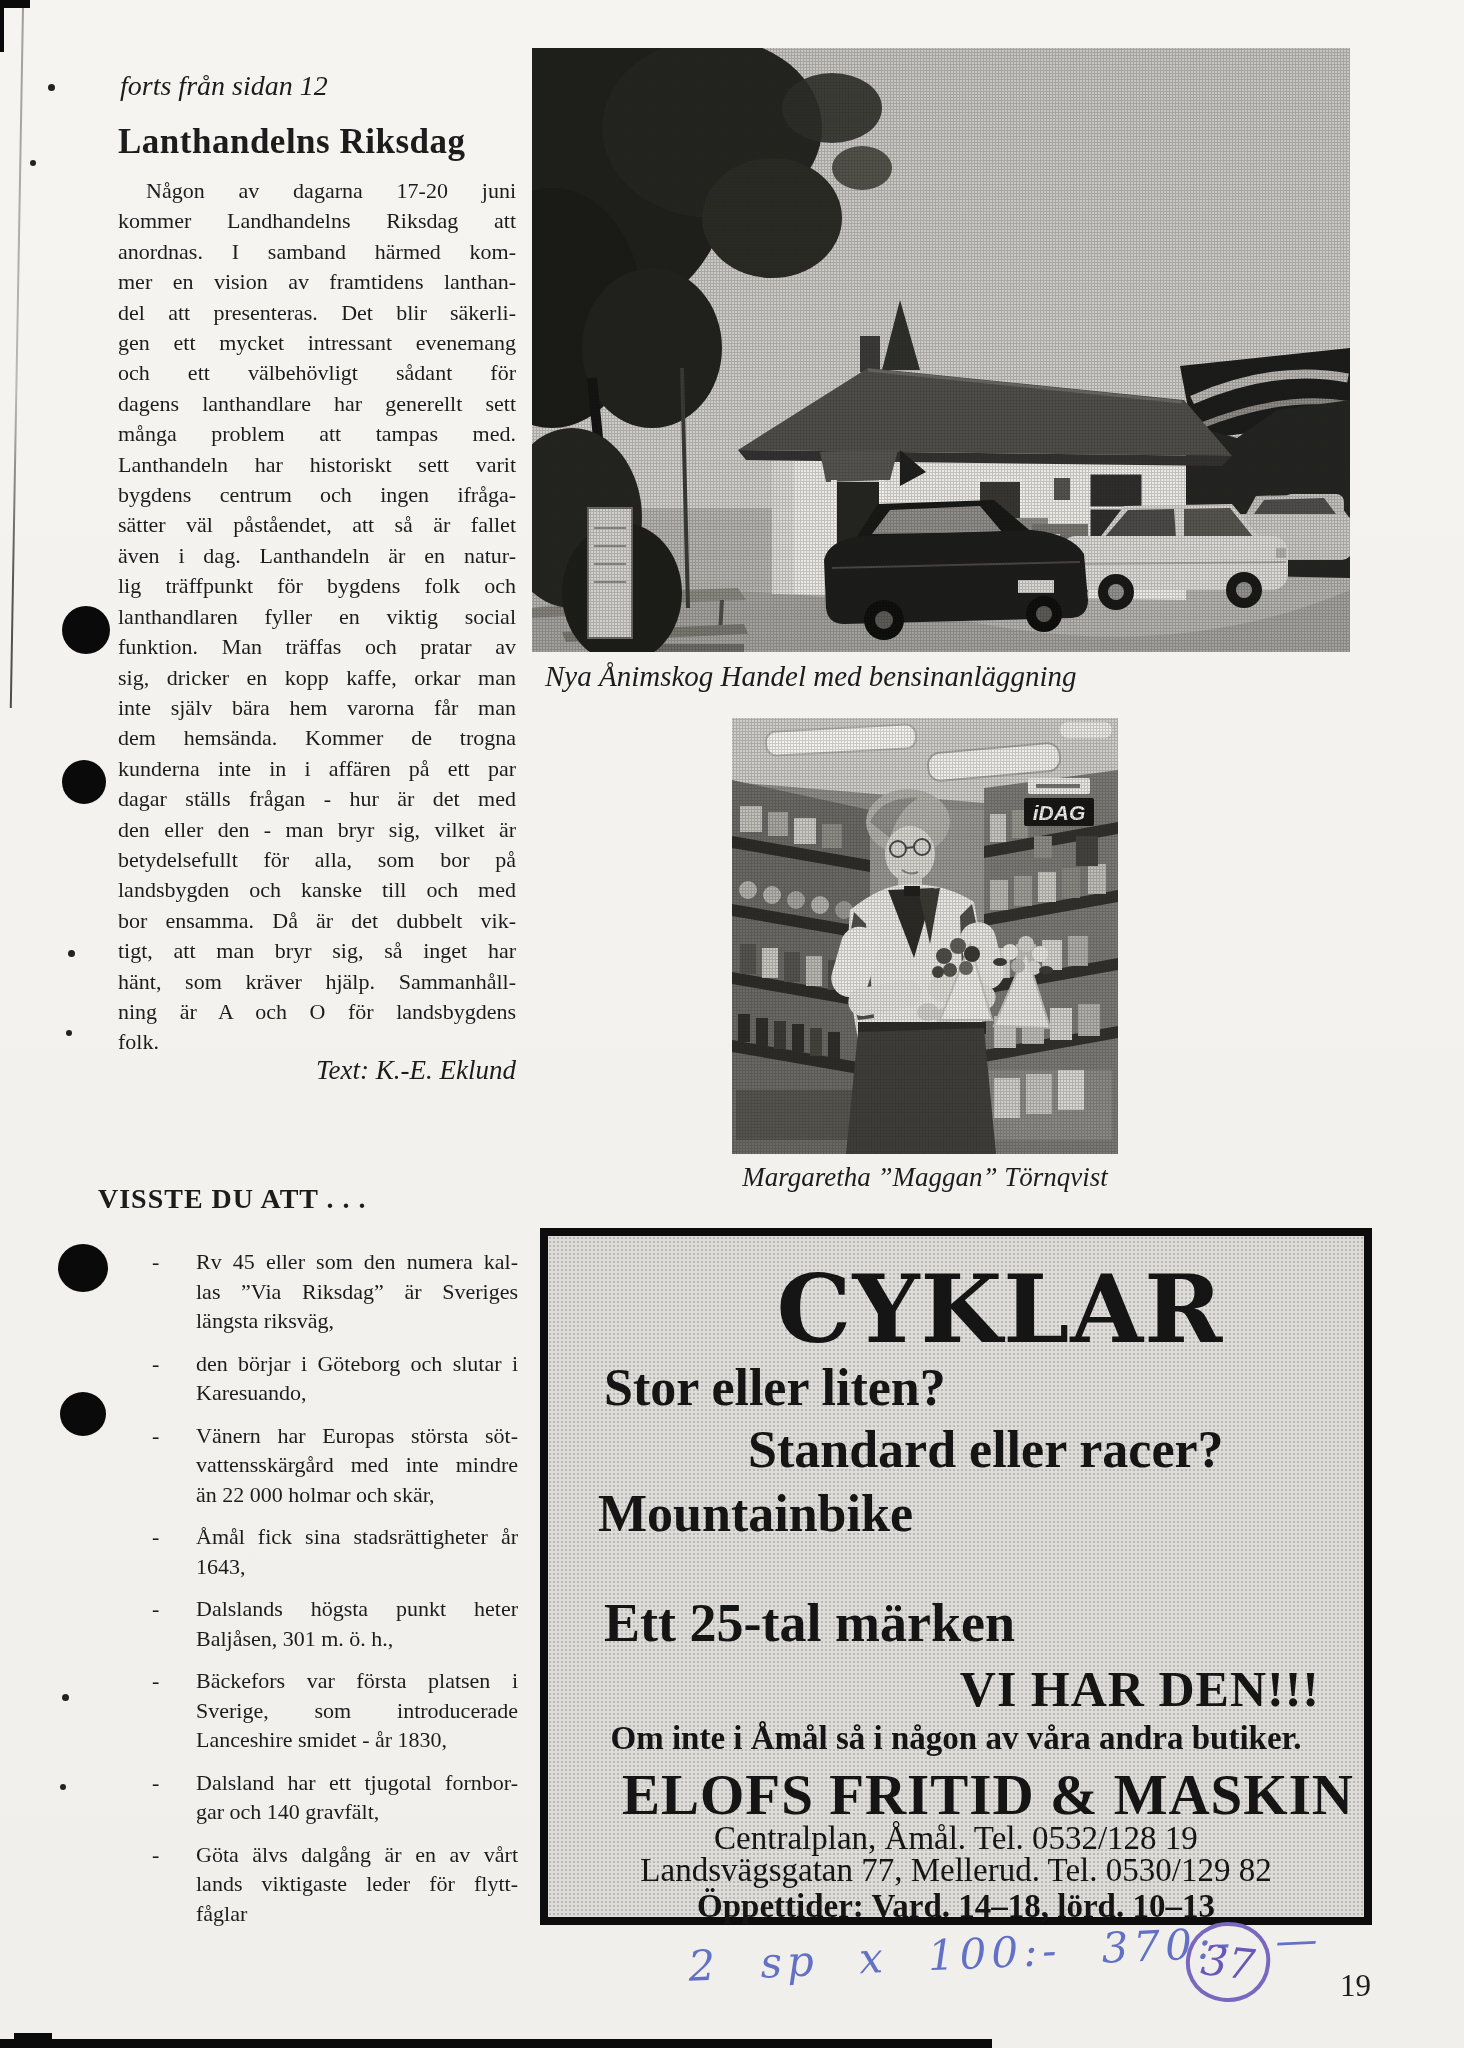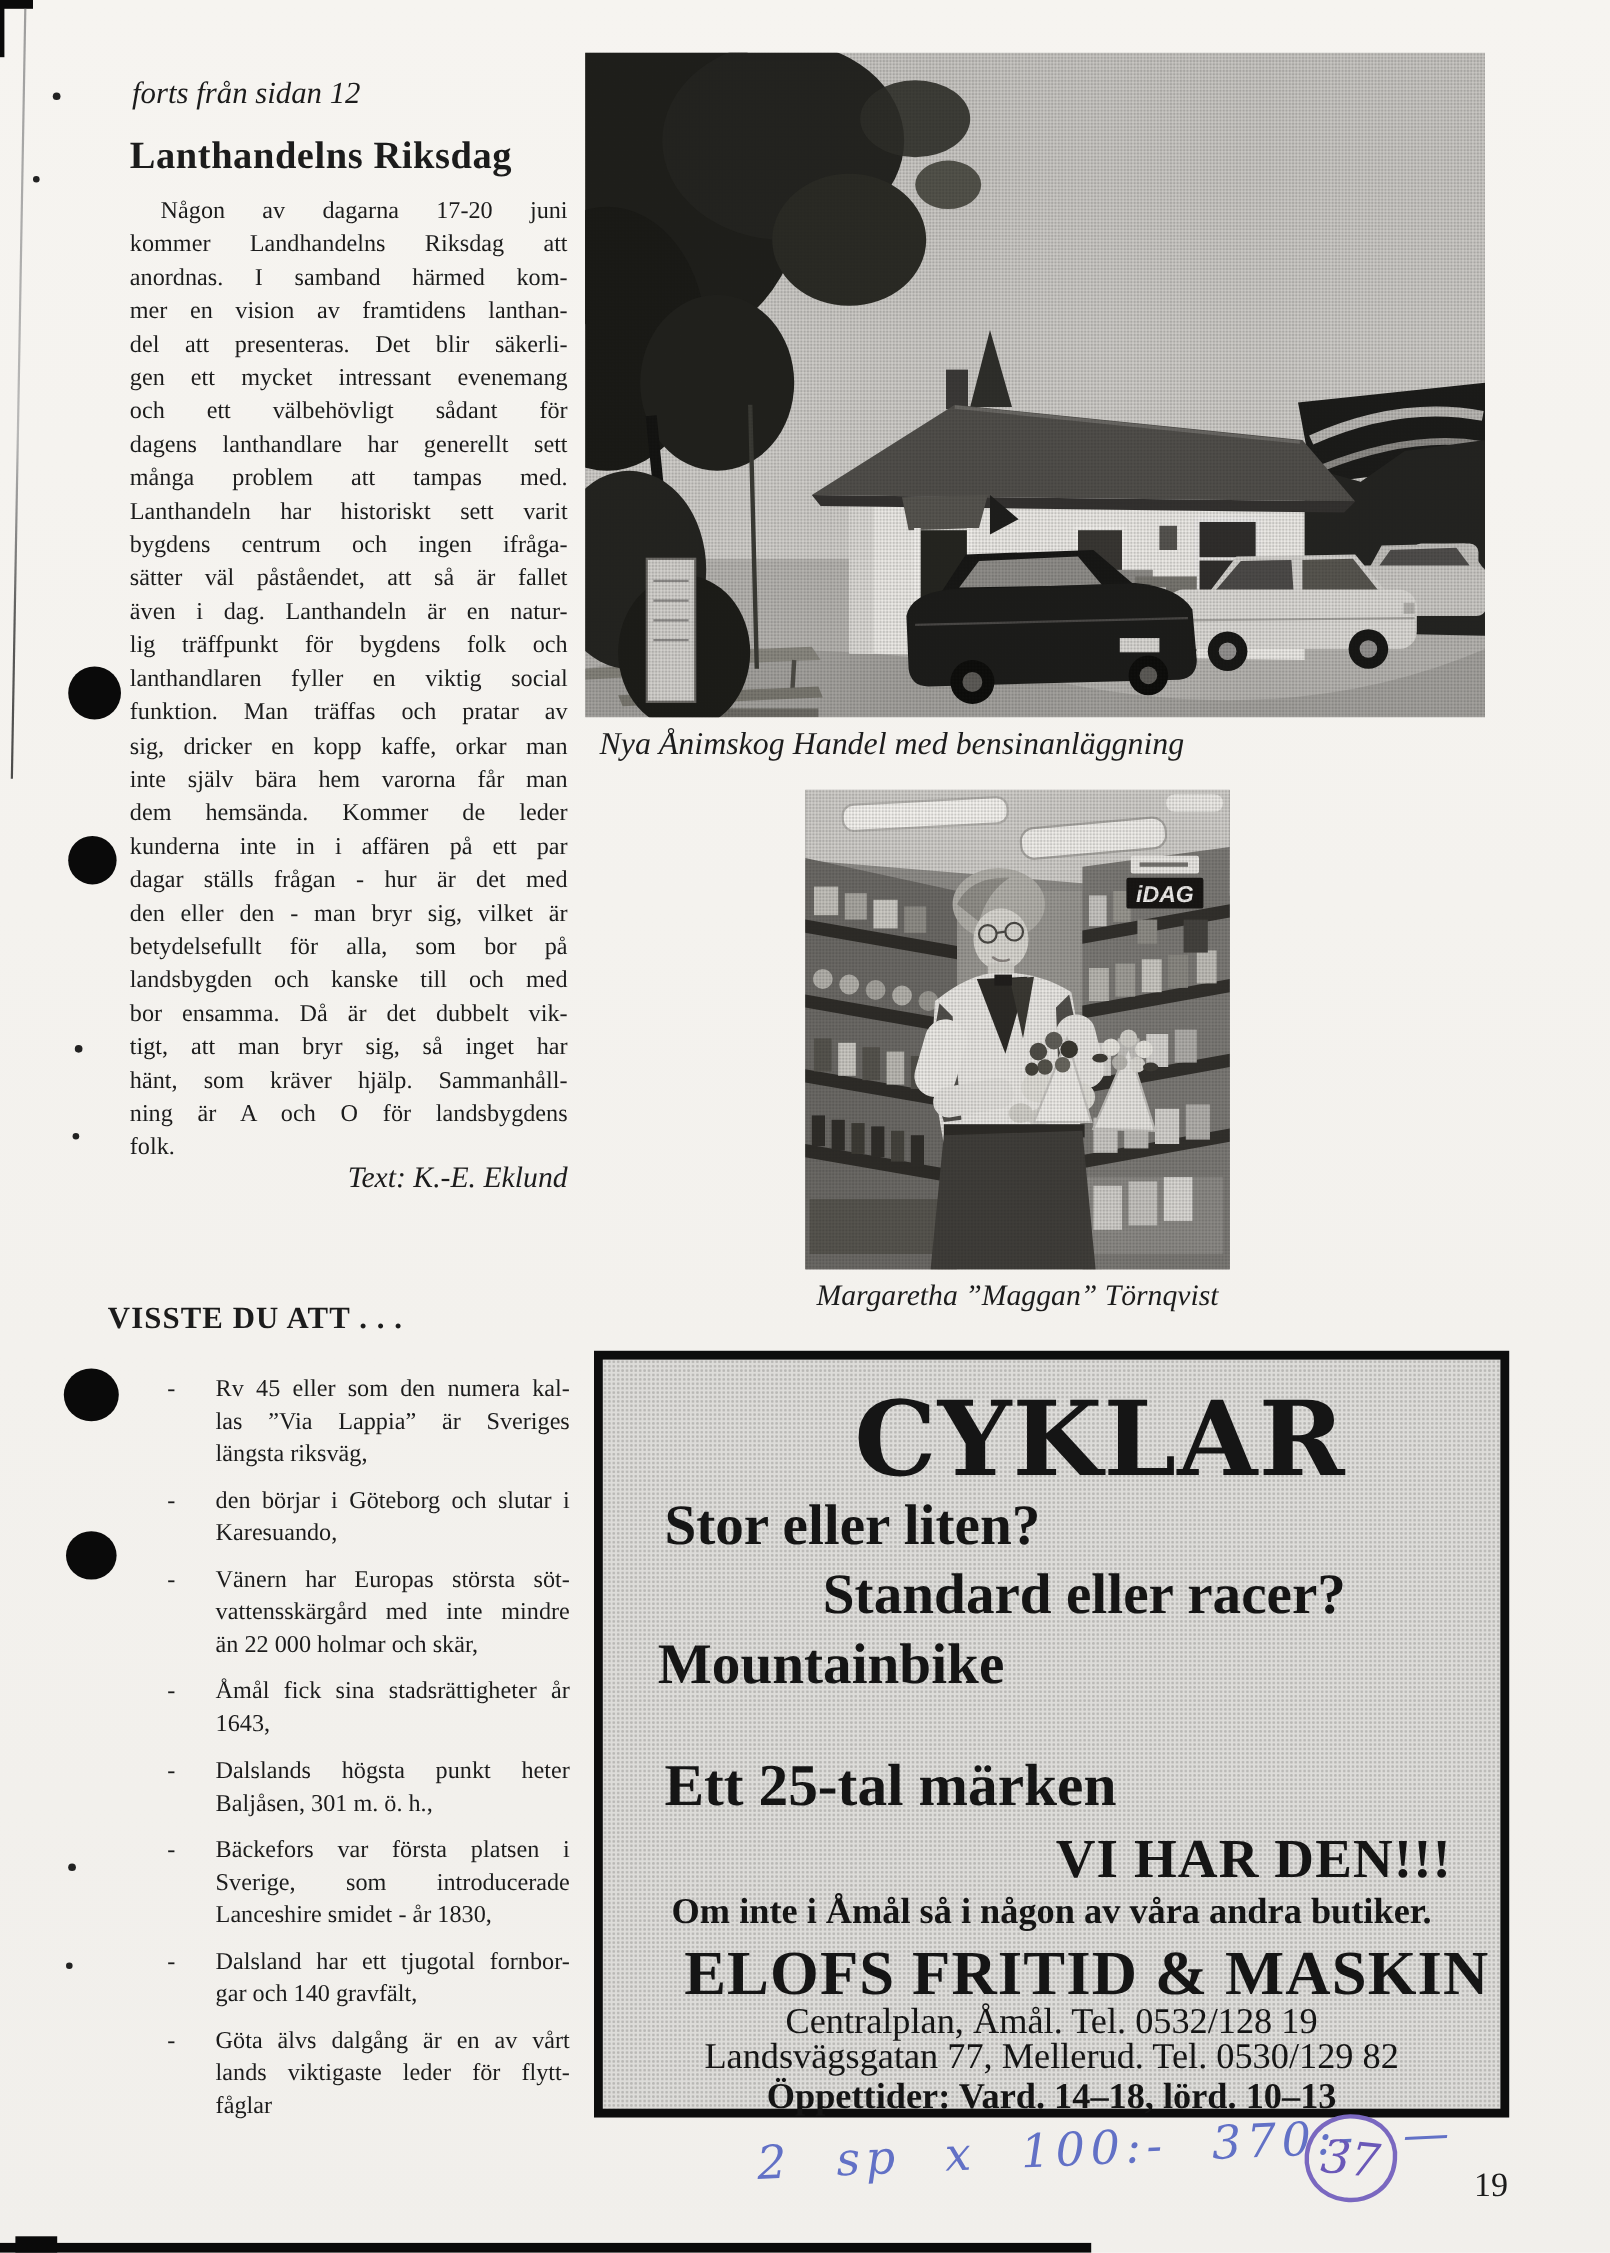--- a/index.html
+++ b/index.html
@@ -103,21 +103,21 @@
     <div class="jline">många problem att tampas med.</div>
     <div class="jline">Lanthandeln har historiskt sett varit</div>
     <div class="jline">bygdens centrum och ingen ifråga-</div>
     <div class="jline">sätter väl påståendet, att så är fallet</div>
     <div class="jline">även i dag. Lanthandeln är en natur-</div>
     <div class="jline">lig träffpunkt för bygdens folk och</div>
     <div class="jline">lanthandlaren fyller en viktig social</div>
     <div class="jline">funktion. Man träffas och pratar av</div>
     <div class="jline">sig, dricker en kopp kaffe, orkar man</div>
     <div class="jline">inte själv bära hem varorna får man</div>
-    <div class="jline">dem hemsända. Kommer de leder</div>
+    <div class="jline">dem hemsända. Kommer de trogna</div>
     <div class="jline">kunderna inte in i affären på ett par</div>
     <div class="jline">dagar ställs frågan - hur är det med</div>
     <div class="jline">den eller den - man bryr sig, vilket är</div>
     <div class="jline">betydelsefullt för alla, som bor på</div>
     <div class="jline">landsbygden och kanske till och med</div>
     <div class="jline">bor ensamma. Då är det dubbelt vik-</div>
     <div class="jline">tigt, att man bryr sig, så inget har</div>
     <div class="jline">hänt, som kräver hjälp. Sammanhåll-</div>
     <div class="jline">ning är A och O för landsbygdens</div>
     <div class="jline jl-last">folk.</div>
@@ -359,21 +359,21 @@
   <div class="ht"></div>
 </div>
 <div class="abs caption2">Margaretha ”Maggan” Törnqvist</div>
 
 <div class="abs facts-heading">VISSTE DU ATT . . .</div>
 <div class="abs facts-list">
     <div class="fitem">
       <span class="fdash">-</span>
       <div class="ftext">
         <div class="jline">Rv 45 eller som den numera kal-</div>
-        <div class="jline">las ”Via Lappia” är Sveriges</div>
+        <div class="jline">las ”Via Riksdag” är Sveriges</div>
         <div class="jline jl-last">längsta riksväg,</div>
       </div>
     </div>
     <div class="fitem">
       <span class="fdash">-</span>
       <div class="ftext">
         <div class="jline">den börjar i Göteborg och slutar i</div>
         <div class="jline jl-last">Karesuando,</div>
       </div>
     </div>

